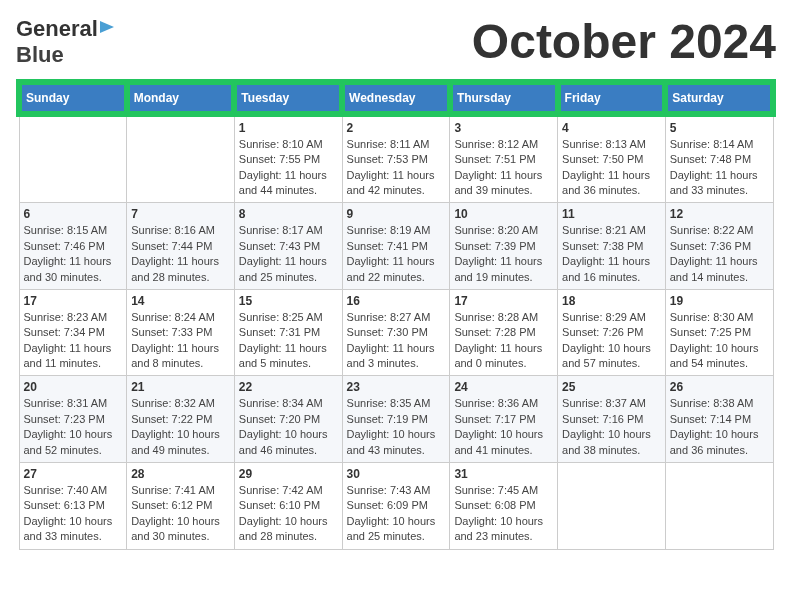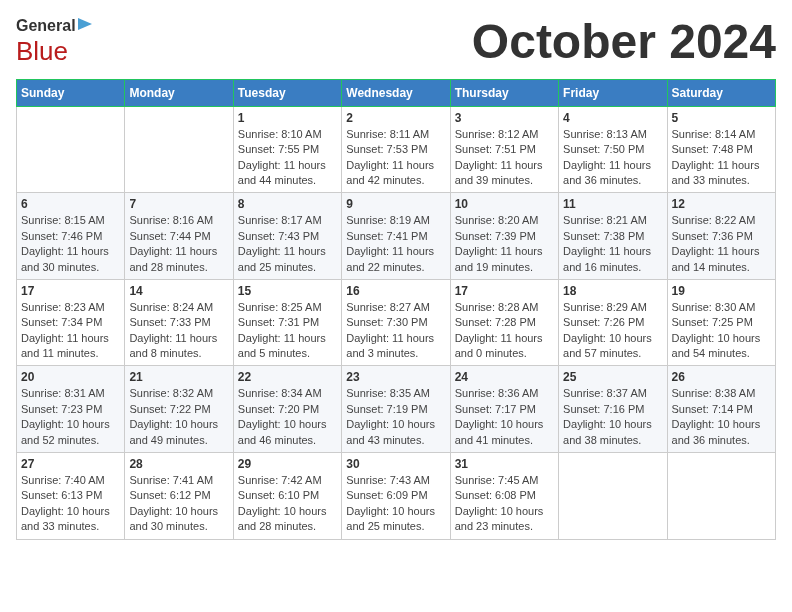--- a/index.html
+++ b/index.html
@@ -44,21 +44,21 @@
       border-collapse: collapse;
       font-size: 11px;
     }
     .calendar th {
       background: #3a7dc2;
       color: #fff;
       padding: 6px 4px;
       text-align: left;
       font-size: 12px;
       font-weight: bold;
-      border: 1px solid #22c55e;
+      border: 6px solid #22c55e;
     }
     .calendar td {
       border: 1px solid #ccc;
       vertical-align: top;
       padding: 4px;
       width: 108px;
       min-height: 80px;
     }
     .calendar tr:nth-child(even) td {
       background: #f5f7fa;
@@ -81,29 +81,29 @@
     .empty-cell {
       background: #f9f9f9;
     }
   </style>
 </head>
 <body>
 
 <div class="header">
   <div class="logo">
     <div class="logo-line">
-      <span style="font-size:16px;font-weight:bold;color:#333;">General</span>
+      <span style="font-size:22px;font-weight:bold;color:#333;">General</span>
       <span style="display:inline-block;margin-left:2px;">
         <svg width="16" height="16" viewBox="0 0 16 16">
             <polygon points="0,2 14,8 0,14" fill="#4a9fd4"></polygon>
           </svg>
       </span>
     </div>
     <div>
-      <span style="font-size:26px;font-weight:normal;color:#b91c1c;">Blue</span>
+      <span style="font-size:22px;font-weight:bold;color:#404040;">Blue</span>
     </div>
   </div>
   <div class="title-block">
     <h1>October 2024</h1>
   </div>
 </div>
 
 <table class="calendar">
   <thead>
     <tr id="header-row">

